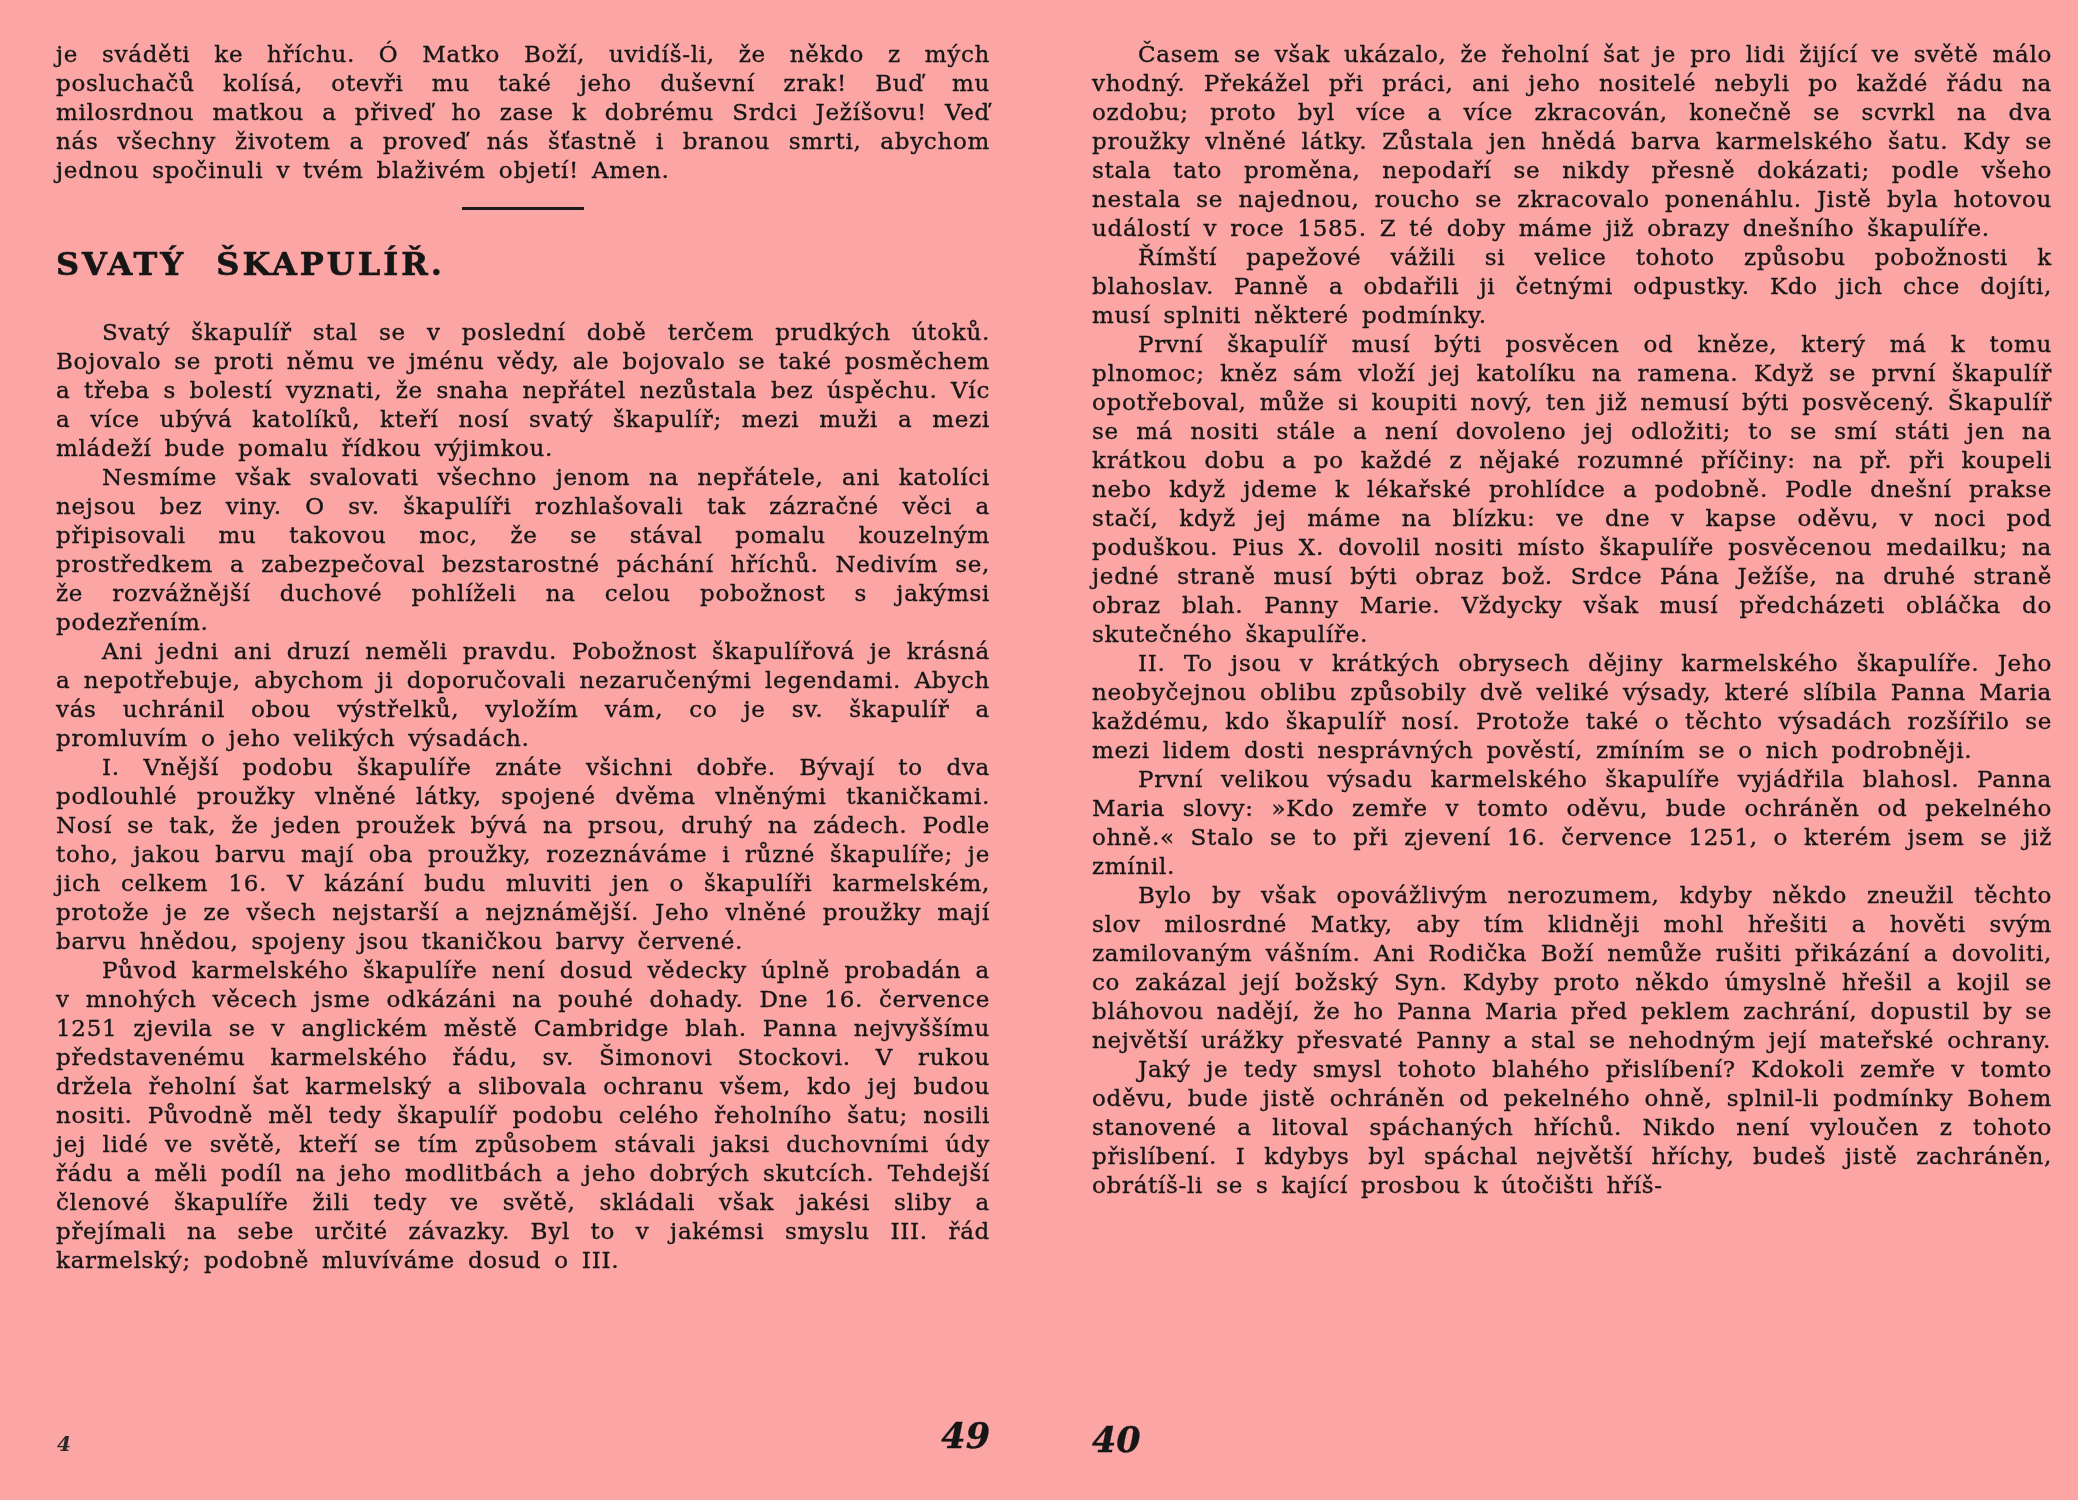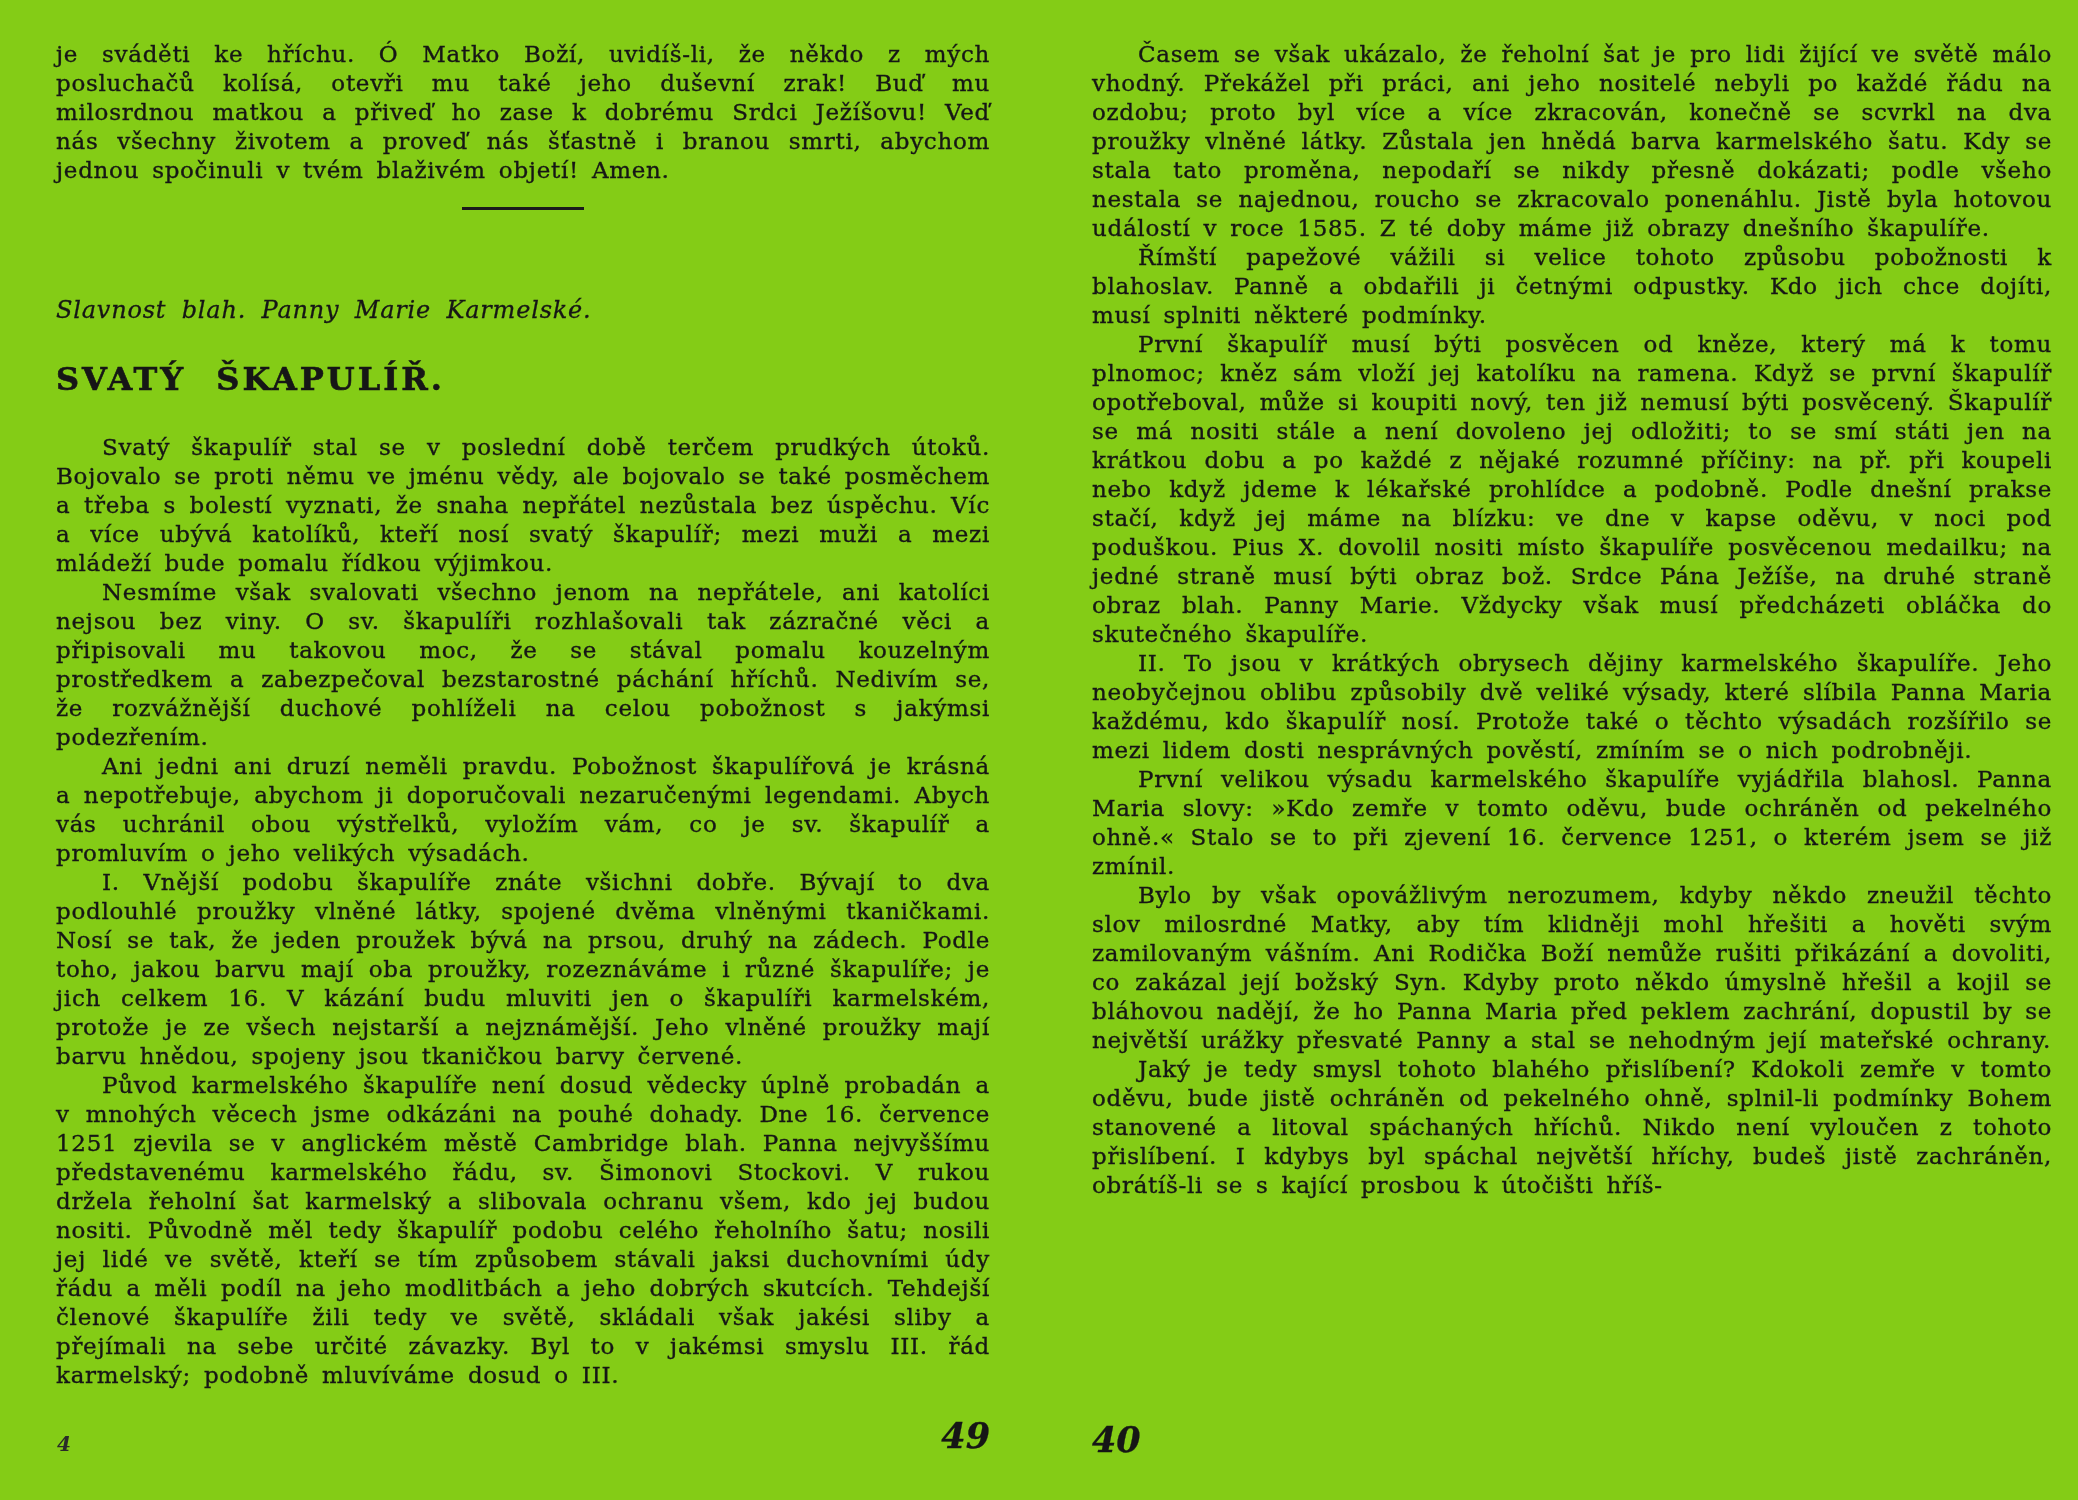--- a/index.html
+++ b/index.html
@@ -1,19 +1,19 @@
 <!DOCTYPE html>
 <html><head>
 <meta charset="utf-8">
 <style>
   html,body{margin:0;padding:0;background:#e9e9e9;}
   .spread{
     position:relative;
     width:2078px;height:1500px;
-    background:#84cc16;
+    background:#fca5a5;
     font-family:"DejaVu Serif","Liberation Serif",serif;
     color:#161616;
     overflow:hidden;
   }
   .page{position:absolute;top:40px;}
   .page-left{left:56px;width:934px;}
   .page-right{left:1092px;width:960px;}
 
   p.body{
     margin:0;
@@ -76,21 +76,20 @@
 </head>
 <body>
 
 <div class="spread">
 
   <div class="page page-left">
     <p class="body">je sváděti ke hříchu. Ó Matko Boží, uvidíš-li, že někdo z mých posluchačů kolísá, otevři mu také jeho duševní zrak! Buď mu milosrdnou matkou a přiveď ho zase k dobrému Srdci Ježíšovu! Veď nás všechny životem a proveď nás šťastně i branou smrti, abychom jednou spočinuli v tvém blaživém objetí! Amen.</p>
 
     <div class="divider"></div>
 
-    <p class="section-label">Slavnost blah. Panny Marie Karmelské.</p>
 
     <h1 class="heading">SVATÝ ŠKAPULÍŘ.</h1>
 
     <p class="body indent first-after-heading">Svatý škapulíř stal se v poslední době terčem prudkých útoků. Bojovalo se proti němu ve jménu vědy, ale bojovalo se také posměchem a třeba s bolestí vyznati, že snaha nepřátel nezůstala bez úspěchu. Víc a více ubývá katolíků, kteří nosí svatý škapulíř; mezi muži a mezi mládeží bude pomalu řídkou výjimkou.</p>
     <p class="body indent">Nesmíme však svalovati všechno jenom na nepřátele, ani katolíci nejsou bez viny. O sv. škapulíři rozhlašovali tak zázračné věci a připisovali mu takovou moc, že se stával pomalu kouzelným prostředkem a zabezpečoval bezstarostné páchání hříchů. Nedivím se, že rozvážnější duchové pohlíželi na celou pobožnost s jakýmsi podezřením.</p>
     <p class="body indent">Ani jedni ani druzí neměli pravdu. Pobožnost škapulířová je krásná a nepotřebuje, abychom ji doporučovali nezaručenými legendami. Abych vás uchránil obou výstřelků, vyložím vám, co je sv. škapulíř a promluvím o jeho velikých výsadách.</p>
     <p class="body indent">I. Vnější podobu škapulíře znáte všichni dobře. Bývají to dva podlouhlé proužky vlněné látky, spojené dvěma vlněnými tkaničkami. Nosí se tak, že jeden proužek bývá na prsou, druhý na zádech. Podle toho, jakou barvu mají oba proužky, rozeznáváme i různé škapulíře; je jich celkem 16. V kázání budu mluviti jen o škapulíři karmelském, protože je ze všech nejstarší a nejznámější. Jeho vlněné proužky mají barvu hnědou, spojeny jsou tkaničkou barvy červené.</p>
     <p class="body indent">Původ karmelského škapulíře není dosud vědecky úplně probadán a v mnohých věcech jsme odkázáni na pouhé dohady. Dne 16. července 1251 zjevila se v anglickém městě Cambridge blah. Panna nejvyššímu představenému karmelského řádu, sv. Šimonovi Stockovi. V rukou držela řeholní šat karmelský a slibovala ochranu všem, kdo jej budou nositi. Původně měl tedy škapulíř podobu celého řeholního šatu; nosili jej lidé ve světě, kteří se tím způsobem stávali jaksi duchovními údy řádu a měli podíl na jeho modlitbách a jeho dobrých skutcích. Tehdejší členové škapulíře žili tedy ve světě, skládali však jakési sliby a přejímali na sebe určité závazky. Byl to v jakémsi smyslu III. řád karmelský; podobně mluvíváme dosud o III.</p>
   </div>
 

